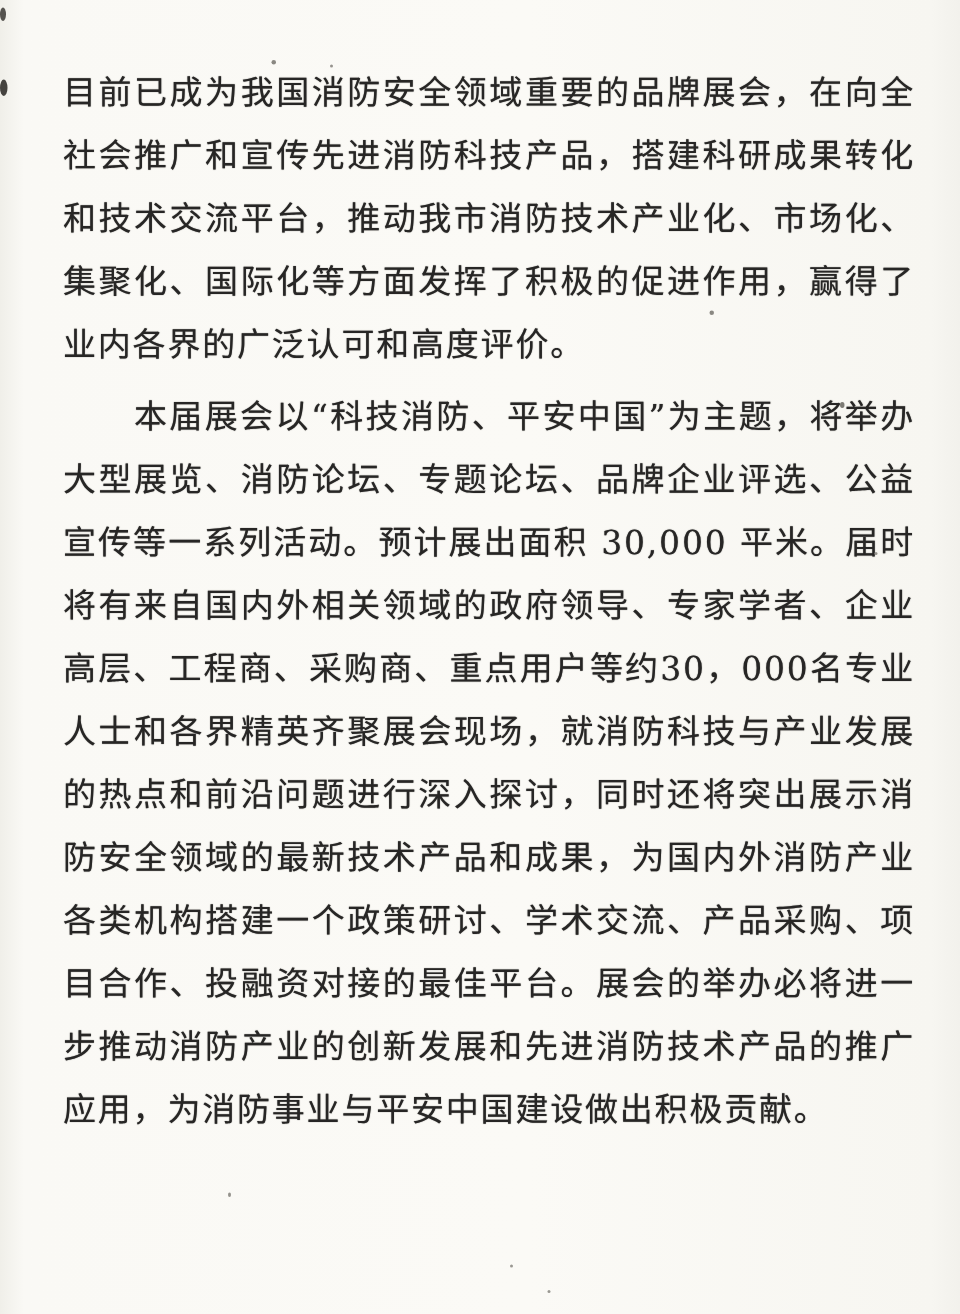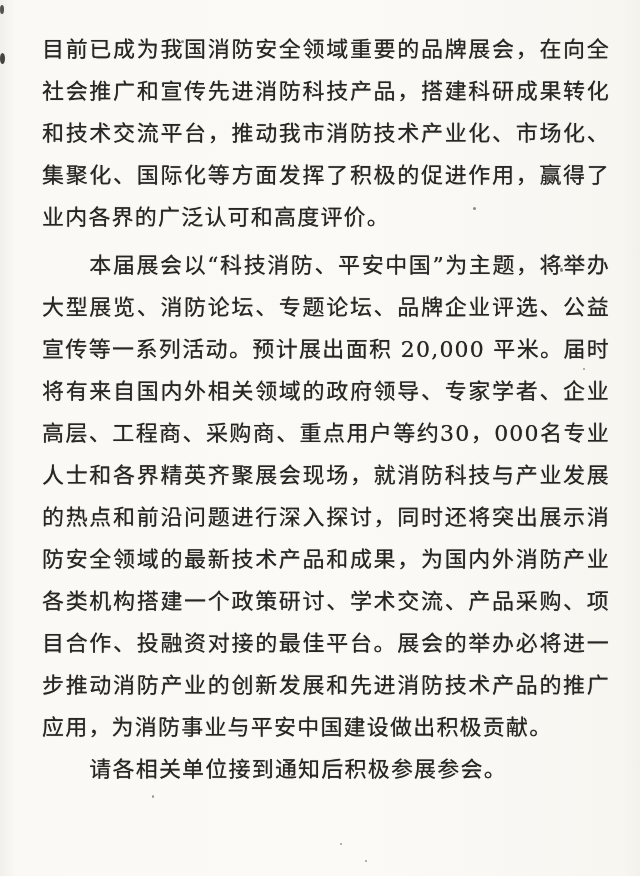--- a/index.html
+++ b/index.html
@@ -8,21 +8,21 @@
     width: 640px;
     height: 876px;
     overflow: hidden;
     background: #ffffff;
   }
   .page {
     position: relative;
     width: 640px;
     height: 876px;
     box-sizing: border-box;
-    padding: 29px 30px 0 42px;
+    padding: 42px 30px 0 42px;
     background: linear-gradient(90deg, #f0efe9 0px, #faf9f5 16px, #fbfaf6 55%, #f7f6f1 97%, #f2f1ec 100%);
     font-family: "DejaVu Serif", "Liberation Serif", serif;
     font-size: 22px;
     line-height: 42px;
     letter-spacing: 1.2px;
     color: #272625;
     text-align: justify;
     text-shadow: 0 0 0.7px rgba(45,44,42,0.75);
   }
   .page p {
@@ -49,22 +49,21 @@
   .sp-g { left: 340px; top: 843px; width: 2px; height: 2px;  background: #9a9892; }
   .sp-h { left: 152px; top: 795px; width: 2px; height: 3px;  background: #94928c; }
   .sp-i { left: 365px; top: 860px; width: 2px; height: 2px;  background: #9a9892; }
   .sp-j { left: 583px; top: 368px; width: 2px; height: 2px;  background: #96948e; }
 </style>
 </head>
 <body>
 
 <div class="page">
   <p>目前已成为我国消防安全领域重要的品牌展会，在向全社会推广和宣传先进消防科技产品，搭建科研成果转化和技术交流平台，推动我市消防技术产业化、市场化、集聚化、国际化等方面发挥了积极的促进作用，赢得了业内各界的广泛认可和高度评价。</p>
-  <p class="indent gap-top">本届展会以“科技消防、平安中国”为主题，将举办大型展览、消防论坛、专题论坛、品牌企业评选、公益宣传等一系列活动。预计展出面积 20,000 平米。届时将有来自国内外相关领域的政府领导、专家学者、企业高层、工程商、采购商、重点用户等约30，000名专业人士和各界精英齐聚展会现场，就消防科技与产业发展的热点和前沿问题进行深入探讨，同时还将突出展示消防安全领域的最新技术产品和成果，为国内外消防产业各类机构搭建一个政策研讨、学术交流、产品采购、项目合作、投融资对接的最佳平台。展会的举办必将进一步推动消防产业的创新发展和先进消防技术产品的推广应用，为消防事业与平安中国建设做出积极贡献。</p>
-  <p class="indent">请各相关单位接到通知后积极参展参会。</p>
+  <p class="indent gap-top">本届展会以“科技消防、平安中国”为主题，将举办大型展览、消防论坛、专题论坛、品牌企业评选、公益宣传等一系列活动。预计展出面积 30,000 平米。届时将有来自国内外相关领域的政府领导、专家学者、企业高层、工程商、采购商、重点用户等约30，000名专业人士和各界精英齐聚展会现场，就消防科技与产业发展的热点和前沿问题进行深入探讨，同时还将突出展示消防安全领域的最新技术产品和成果，为国内外消防产业各类机构搭建一个政策研讨、学术交流、产品采购、项目合作、投融资对接的最佳平台。展会的举办必将进一步推动消防产业的创新发展和先进消防技术产品的推广应用，为消防事业与平安中国建设做出积极贡献。</p>
 
   <span class="speck sp-a"></span>
   <span class="speck sp-b"></span>
   <span class="speck sp-c"></span>
   <span class="speck sp-d"></span>
   <span class="speck sp-e"></span>
   <span class="speck sp-f"></span>
   <span class="speck sp-g"></span>
   <span class="speck sp-h"></span>
   <span class="speck sp-i"></span>

